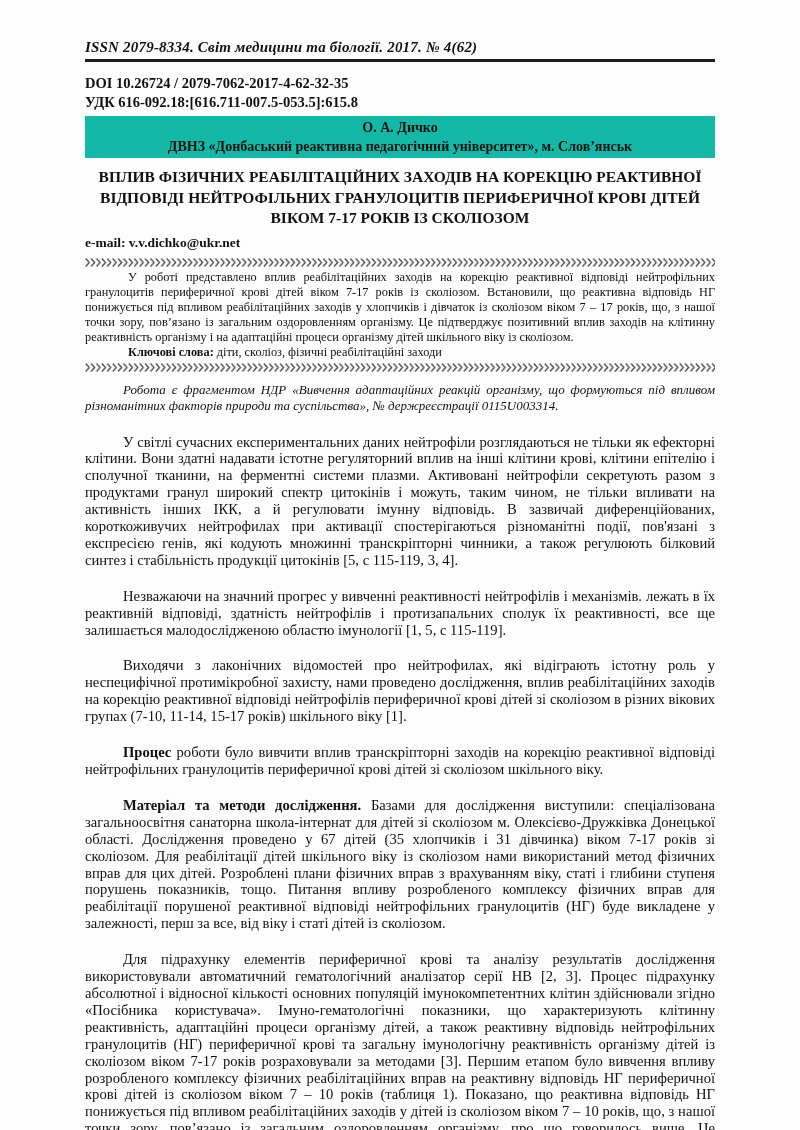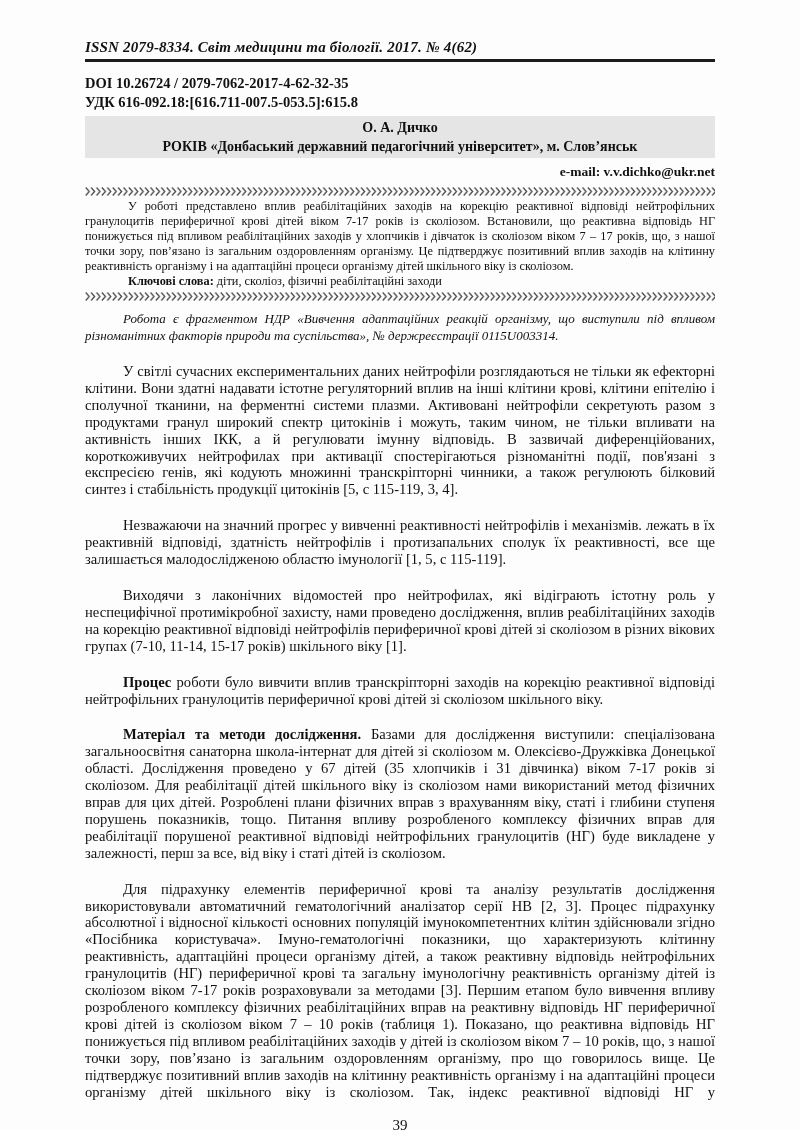--- a/index.html
+++ b/index.html
@@ -14,29 +14,29 @@
     font-size: 15px; font-weight: bold; font-style: italic;
     line-height: 18px; letter-spacing: 0.2px;
   }
   .header-rule {
     margin-top: 3px; height: 3px;
     border-top: 2.5px solid #1c1c1c;
     border-bottom: 1.5px solid #1c1c1c;
   }
   .doi-block { margin-top: 12px; font-weight: bold; font-size: 14.5px; line-height: 18.5px; }
   .author-box {
-    margin-top: 5px; background: #e5e5e5;
+    margin-top: 5px; background: #14b8a6;
     text-align: center; font-weight: bold; font-size: 14px; line-height: 19px;
     padding: 2px 24px;
   }
   .article-title {
     margin-top: 9px; text-align: center;
     font-weight: bold; font-size: 15.5px; line-height: 20.5px;
   }
-  .email-line { margin-top: 6px; text-align: right; font-weight: bold; font-size: 13.5px; line-height: 16px; }
+  .email-line { margin-top: 6px; text-align: left; font-weight: bold; font-size: 13.5px; line-height: 16px; }
   .hatch { display: block; margin-top: 7px; }
   .hatch.second { margin-top: 3px; }
   .abstract {
     margin-top: 3px; font-size: 12.3px; line-height: 15px;
     text-align: justify;
   }
   .abstract .abs-text { text-indent: 43px; display: block; }
   .keywords-line { font-size: 12.3px; line-height: 15px; text-indent: 43px; }
   .ndr-note {
     margin-top: 10px; font-style: italic; font-size: 13px; line-height: 16.5px;
@@ -59,23 +59,24 @@
   <div class="issn-line">ISSN 2079-8334. Світ медицини та біології. 2017. № 4(62)</div>
   <div class="header-rule"></div>
 
   <div class="doi-block">
     <div>DOI 10.26724 / 2079-7062-2017-4-62-32-35</div>
     <div>УДК 616-092.18:[616.711-007.5-053.5]:615.8</div>
   </div>
 
   <div class="author-box">
     <div>О. А. Дичко</div>
-    <div>РОКІВ «Донбаський державний педагогічний університет», м. Слов’янськ</div>
+    <div>ДВНЗ «Донбаський реактивна педагогічний університет», м. Слов’янськ</div>
   </div>
 
+  <div class="article-title">ВПЛИВ ФІЗИЧНИХ РЕАБІЛІТАЦІЙНИХ ЗАХОДІВ НА КОРЕКЦІЮ РЕАКТИВНОЇ ВІДПОВІДІ НЕЙТРОФІЛЬНИХ ГРАНУЛОЦИТІВ ПЕРИФЕРИЧНОЇ КРОВІ ДІТЕЙ ВІКОМ 7-17 РОКІВ ІЗ СКОЛІОЗОМ</div>
 
   <div class="email-line">e-mail: v.v.dichko@ukr.net</div>
 
   <svg class="hatch" width="630" height="9" aria-hidden="true">
     <defs>
       <pattern id="chev1" width="5.4" height="9" patternUnits="userSpaceOnUse">
         <path d="M0.7 0.5 L4.2 4.5 L0.7 8.5" fill="none" stroke="#4a4a4a" stroke-width="1.3"></path>
       </pattern>
     </defs>
     <rect width="630" height="9" fill="url(#chev1)"></rect>
@@ -90,21 +91,21 @@
 
   <svg class="hatch second" width="630" height="9" aria-hidden="true">
     <defs>
       <pattern id="chev2" width="5.4" height="9" patternUnits="userSpaceOnUse">
         <path d="M0.7 0.5 L4.2 4.5 L0.7 8.5" fill="none" stroke="#4a4a4a" stroke-width="1.3"></path>
       </pattern>
     </defs>
     <rect width="630" height="9" fill="url(#chev2)"></rect>
   </svg>
 
-  <div class="ndr-note">Робота є фрагментом НДР «Вивчення адаптаційних реакцій організму, що виступили під впливом різноманітних факторів природи та суспільства», № держреєстрації 0115U003314.</div>
+  <div class="ndr-note">Робота є фрагментом НДР «Вивчення адаптаційних реакцій організму, що формуються під впливом різноманітних факторів природи та суспільства», № держреєстрації 0115U003314.</div>
 
   <div class="body-text">
     <p><span class="lead-bold"></span><span>У світлі сучасних експериментальних даних нейтрофіли розглядаються не тільки як ефекторні клітини. Вони здатні надавати істотне регуляторний вплив на інші клітини крові, клітини епітелію і сполучної тканини, на ферментні системи плазми. Активовані нейтрофіли секретують разом з продуктами гранул широкий спектр цитокінів і можуть, таким чином, не тільки впливати на активність інших ІКК, а й регулювати імунну відповідь. В зазвичай диференційованих, короткоживучих нейтрофилах при активації спостерігаються різноманітні події, пов'язані з експресією генів, які кодують множинні транскріпторні чинники, а також регулюють білковий синтез і стабільність продукції цитокінів [5, с 115-119, 3, 4].</span></p>
     <p><span class="lead-bold"></span><span>Незважаючи на значний прогрес у вивченні реактивності нейтрофілів і механізмів. лежать в їх реактивній відповіді, здатність нейтрофілів і протизапальних сполук їх реактивності, все ще залишається малодослідженою областю імунології [1, 5, с 115-119].</span></p>
     <p><span class="lead-bold"></span><span>Виходячи з лаконічних відомостей про нейтрофилах, які відіграють істотну роль у неспецифічної протимікробної захисту, нами проведено дослідження, вплив реабілітаційних заходів на корекцію реактивної відповіді нейтрофілів периферичної крові дітей зі сколіозом в різних вікових групах (7-10, 11-14, 15-17 років) шкільного віку [1].</span></p>
     <p><span class="lead-bold">Процес</span><span> роботи було вивчити вплив транскріпторні заходів на корекцію реактивної відповіді нейтрофільних гранулоцитів периферичної крові дітей зі сколіозом шкільного віку.</span></p>
     <p><span class="lead-bold">Матеріал та методи дослідження.</span><span> Базами для дослідження виступили: спеціалізована загальноосвітня санаторна школа-інтернат для дітей зі сколіозом м. Олексієво-Дружківка Донецької області. Дослідження проведено у 67 дітей (35 хлопчиків і 31 дівчинка) віком 7-17 років зі сколіозом. Для реабілітації дітей шкільного віку із сколіозом нами використаний метод фізичних вправ для цих дітей. Розроблені плани фізичних вправ з врахуванням віку, статі і глибини ступеня порушень показників, тощо. Питання впливу розробленого комплексу фізичних вправ для реабілітації порушеної реактивної відповіді нейтрофільних гранулоцитів (НГ) буде викладене у залежності, перш за все, від віку і статі дітей із сколіозом.</span></p>
     <p class="justify-last"><span class="lead-bold"></span><span>Для підрахунку елементів периферичної крові та аналізу результатів дослідження використовували автоматичний гематологічний аналізатор серії НВ [2, 3]. Процес підрахунку абсолютної і відносної кількості основних популяцій імунокомпетентних клітин здійснювали згідно «Посібника користувача». Імуно-гематологічні показники, що характеризують клітинну реактивність, адаптаційні процеси організму дітей, а також реактивну відповідь нейтрофільних гранулоцитів (НГ) периферичної крові та загальну імунологічну реактивність організму дітей із сколіозом віком 7-17 років розраховували за методами [3]. Першим етапом було вивчення впливу розробленого комплексу фізичних реабілітаційних вправ на реактивну відповідь НГ периферичної крові дітей із сколіозом віком 7 – 10 років (таблиця 1). Показано, що реактивна відповідь НГ понижується під впливом реабілітаційних заходів у дітей із сколіозом віком 7 – 10 років, що, з нашої точки зору, пов’язано із загальним оздоровленням організму, про що говорилось вище. Це підтверджує позитивний вплив заходів на клітинну реактивність організму і на адаптаційні процеси організму дітей шкільного віку із сколіозом. Так, індекс реактивної відповіді НГ у</span></p>
   </div>
 

